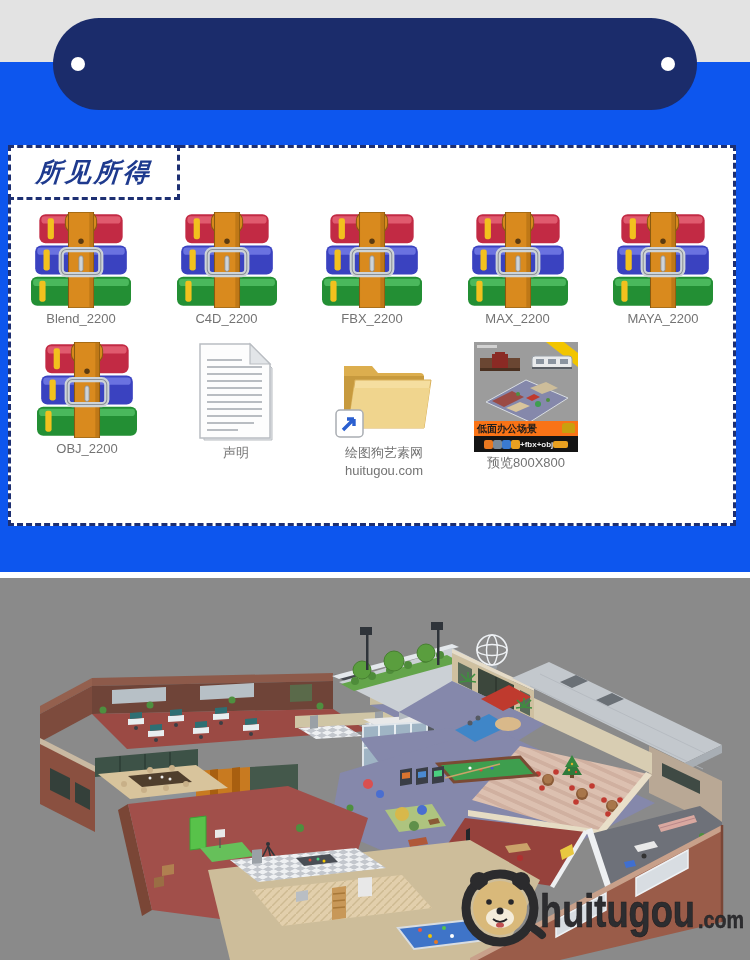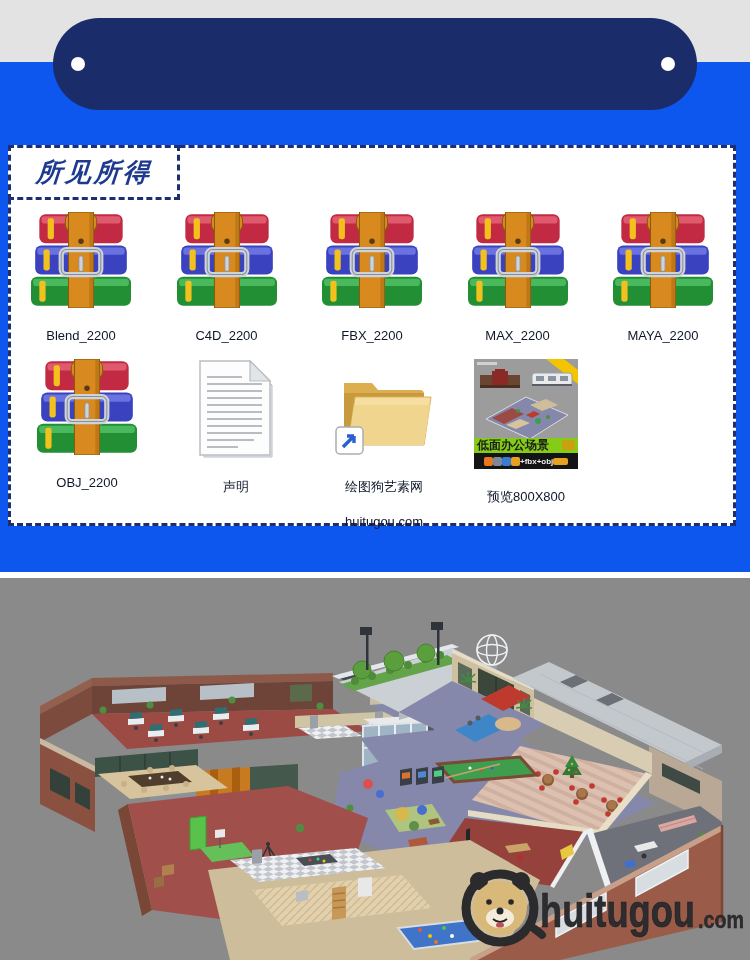--- a/index.html
+++ b/index.html
@@ -10,35 +10,35 @@
   .photo-sec{position:relative;height:480px;background:#8a8a8a}
   .pill{position:absolute;top:18px;left:53px;width:644px;height:92px;background:#1b2c6b;border-radius:46px;z-index:5;display:flex;align-items:center;justify-content:center}
   .pill .dot{position:absolute;top:39px;width:14px;height:14px;border-radius:50%;background:#fff}
   .dot-l{left:18px}.dot-r{right:22px}
   .pill h1{margin:0;color:#fff;font-size:56px;font-weight:900;letter-spacing:7px;white-space:nowrap}
   .panel{position:absolute;top:83px;left:8px;width:728px;height:381px;background:#fff;border:3px dashed #1d2f72;box-sizing:border-box}
   .tag{position:absolute;top:-3px;left:-3px;width:172px;height:55px;border:3px dashed #1d2f72;background:#fff;display:flex;align-items:center;justify-content:center;box-sizing:border-box}
   .tag span{font-style:italic;font-weight:bold;font-size:26px;color:#1e3a8e;letter-spacing:3px;transform:skewX(-4deg);white-space:nowrap}
   .row1{display:flex;justify-content:space-between;padding:64px 20px 0}
   .file{display:flex;flex-direction:column;align-items:center}
-  .file .lbl{margin-top:20px;font-size:13px;color:#0f172a;line-height:15px;text-align:right}
+  .file .lbl{margin-top:3px;font-size:13px;color:#737373;line-height:15px;text-align:right}
   .row2{display:flex;align-items:flex-start;padding:16px 0 0 20px}
   .it-obj{width:112px}
   .it-folder{width:134px;margin-left:22px}
   .it-doc{width:118px;margin-left:34px}
   .it-prev{width:122px;margin-left:14px}
   .rar-icon{width:100px;height:96px}
   .folder-icon{width:100px;height:100px}
   .doc-icon{width:86px;height:100px}
   .preview-tile{width:104px;height:110px;background:#9c9c9c;position:relative;overflow:hidden}
   .ribbon{position:absolute;top:4px;right:-14px;width:50px;height:11px;background:#f2c500;transform:rotate(38deg)}
   .tl-text{position:absolute;top:3px;left:3px;width:20px;height:3px;background:rgba(255,255,255,.55)}
   .mini-furn{position:absolute;top:8px;left:4px;width:96px;height:24px}
   .mini-plan{position:absolute;top:32px;left:4px;width:96px;height:48px}
-  .banner{position:absolute;left:0;right:0;bottom:16px;height:15px;background:#84cc16;color:#1c1c1c;font-weight:bold;font-size:12px;line-height:15px;padding-left:3px;box-sizing:border-box;white-space:nowrap}
+  .banner{position:absolute;left:0;right:0;bottom:16px;height:15px;background:#f97316;color:#1c1c1c;font-weight:bold;font-size:10px;line-height:15px;padding-left:3px;box-sizing:border-box;white-space:nowrap}
   .banner .dog{position:absolute;right:3px;top:2px;width:13px;height:10px;background:#c9a00e;border-radius:3px 3px 1px 1px}
   .fmt-strip{position:absolute;left:0;right:0;bottom:0;height:16px;background:#141414;display:flex;align-items:center;padding:0 10px;gap:0;box-sizing:border-box}
   .fmt-strip .sq{width:9px;height:9px;border-radius:2px;flex:none}
   .sq1{background:#e87820}.sq2{background:#7a8a99}.sq3{background:#3a7ad0}.sq4{background:#e8a020}
   .fmt-strip .txt{color:#eee;font-size:8px;font-weight:bold;white-space:nowrap}
   .fmt-strip .blob{margin-left:auto;width:16px;height:7px;background:#e8a020;border-radius:2px}
   .scene{position:absolute;left:0;top:0;width:750px;height:382px;display:block}
   .hidden-defs{position:absolute;width:0;height:0;overflow:hidden}
 </style>
 </head>

